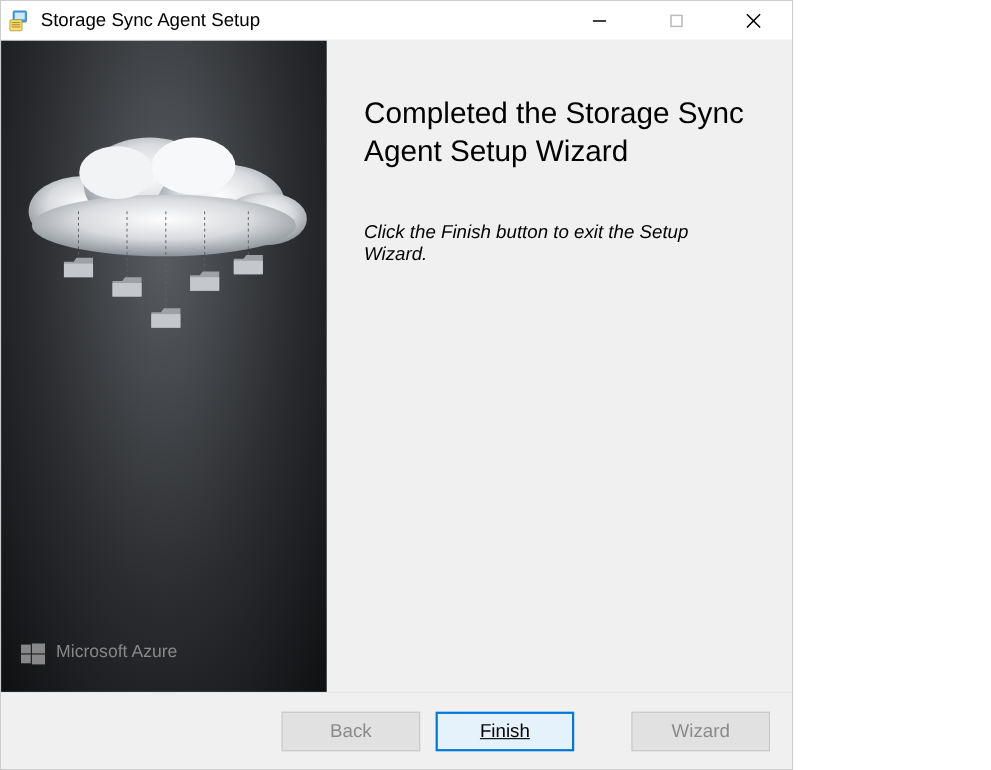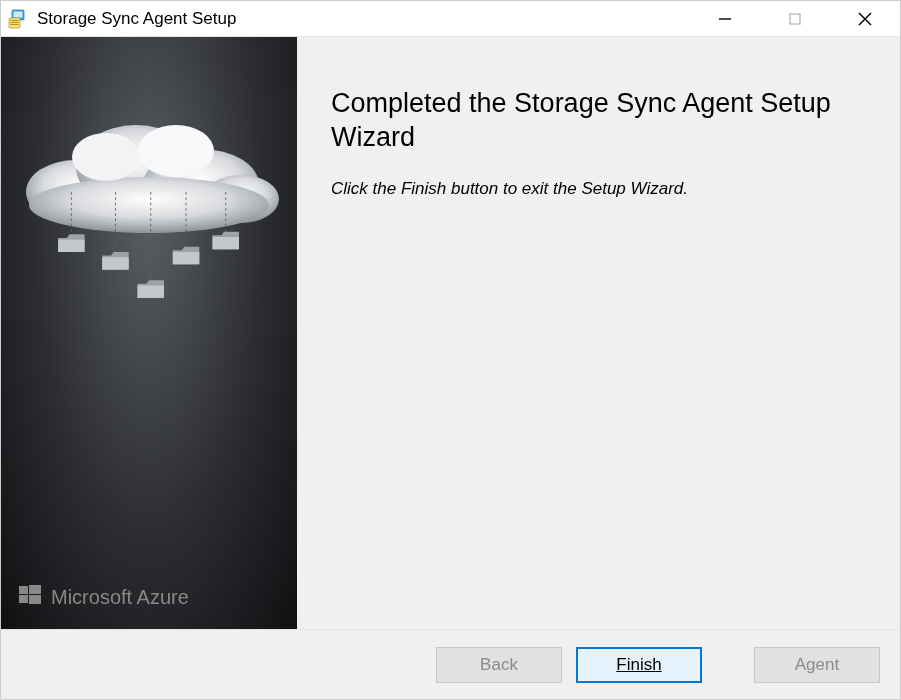--- a/index.html
+++ b/index.html
@@ -4,21 +4,21 @@
   <style>
     * { box-sizing: border-box; margin: 0; padding: 0; }
     body {
       font-family: "Segoe UI", Tahoma, sans-serif;
       background: #fff;
       width: 901px;
       height: 700px;
       overflow: hidden;
     }
     .window {
-      width: 901px;
+      width: 721px;
       height: 700px;
       display: flex;
       flex-direction: column;
       border: 1px solid #ccc;
       background: #fff;
     }
     .titlebar {
       height: 36px;
       display: flex;
       align-items: center;
@@ -75,38 +75,37 @@
       top: 155px;
       left: 15px;
       width: 266px;
       height: 150px;
     }
     .azure-brand {
       position: absolute;
       bottom: 18px;
       left: 18px;
       display: flex;
-      align-items: center;
       color: #888;
-      font-size: 20px;
+      font-size: 16px;
     }
     .azure-brand .win-logo {
       margin-right: 10px;
     }
     .main-panel {
       flex: 1;
       background: #f0f0f0;
       padding: 50px 34px 0 34px;
     }
     .main-heading {
       font-size: 27px;
       font-weight: 400;
       color: #000;
       line-height: 1.25;
-      margin-bottom: 24px;
+      margin-bottom: 46px;
     }
     .main-body {
       font-size: 17px;
       color: #000;
       font-style: italic;
     }
     .footer {
       height: 70px;
       background: #f0f0f0;
       display: flex;
@@ -241,16 +240,16 @@
       <h1 class="main-heading">Completed the Storage Sync Agent Setup Wizard</h1>
       <p class="main-body">Click the Finish button to exit the Setup Wizard.</p>
     </div>
 
   </div>
 
   <div class="footer">
     <button class="btn disabled">Back</button>
     <button class="btn primary">Finish</button>
     <div class="spacer"></div>
-    <button class="btn disabled">Agent</button>
+    <button class="btn disabled">Wizard</button>
   </div>
 
 </div>
 
 </body></html>

